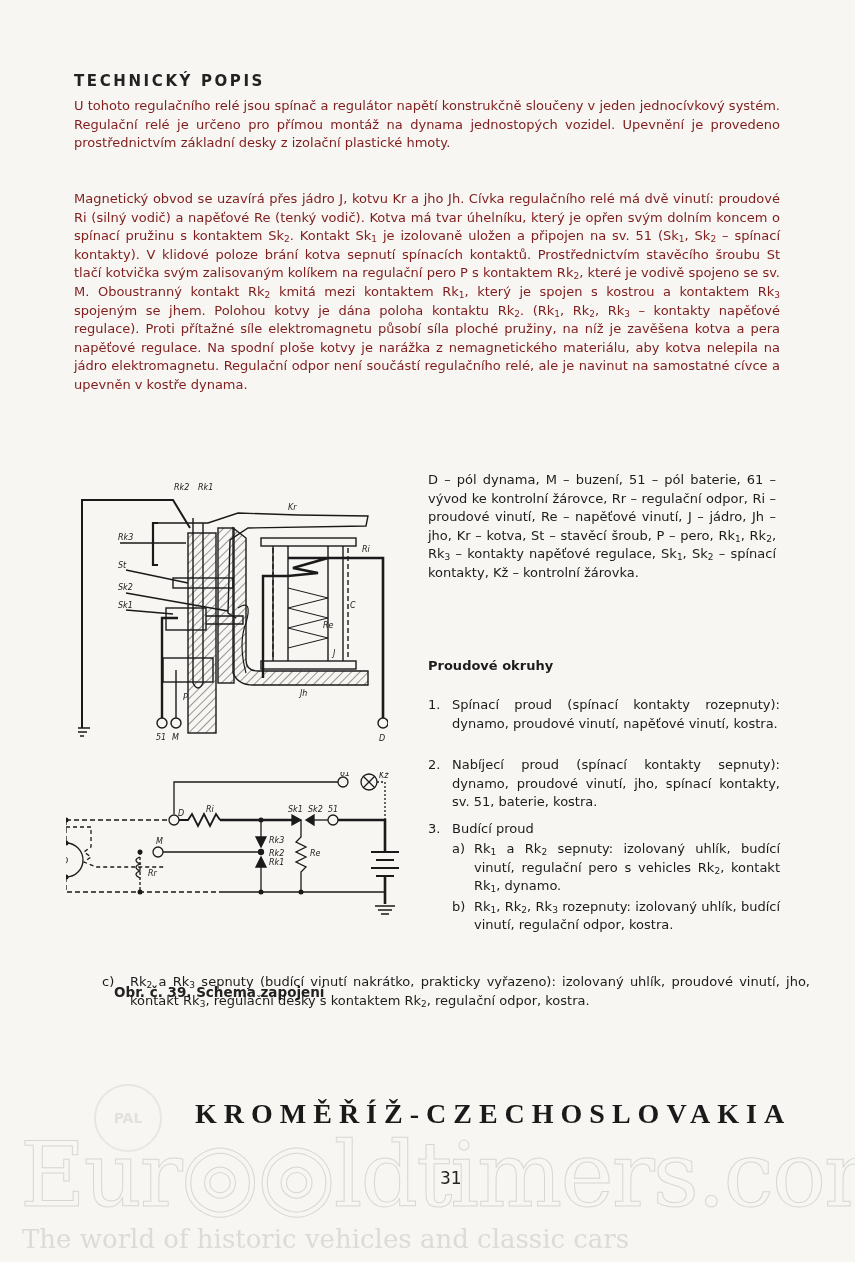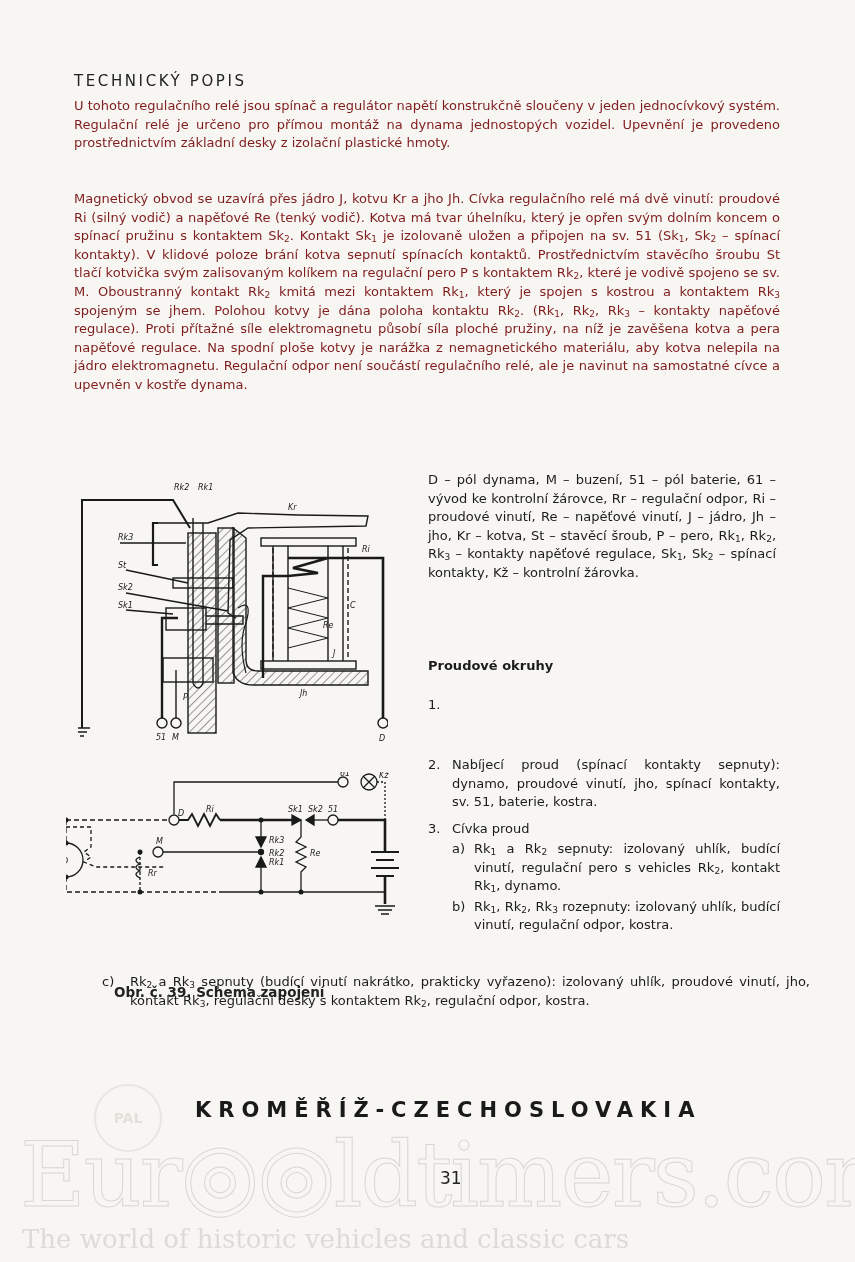--- a/index.html
+++ b/index.html
@@ -4,21 +4,21 @@
 <style>
   html, body { margin: 0; padding: 0; }
   body {
     width: 855px; height: 1262px; overflow: hidden;
     background: #f7f6f3; position: relative;
     font-family: "DejaVu Sans", sans-serif; color: #1c1c1c;
   }
   .page { position: absolute; left: 0; top: 0; width: 855px; height: 1262px; }
   .heading {
     position: absolute; left: 74px; top: 72px;
-    font-size: 15px; letter-spacing: 2.6px; color: #222;
+    font-size: 15px; letter-spacing: 2.6px; color: #222; font-weight: bold;
   }
   .para {
     position: absolute; left: 74px; width: 706px;
     font-size: 13px; line-height: 18.6px; text-align: justify; color: #7f1d1d;
   }
   .p1 { top: 97px; }
   .p2 { top: 190px; }
   sub { font-size: 9px; vertical-align: -2px; line-height: 0; }
   .legend {
     position: absolute; left: 428px; top: 471px; width: 348px;
@@ -42,21 +42,21 @@
     font-size: 13px; line-height: 18.6px; padding-left: 28px; text-align: justify;
   }
   .subc .num { position: absolute; left: 0; top: 0; }
   .caption {
     position: absolute; left: 114px; top: 984px; font-size: 13.5px; font-weight: bold; color: #222;
   }
   .fig1 { position: absolute; left: 78px; top: 478px; }
   .fig2 { position: absolute; left: 66px; top: 772px; }
   .footer-city {
     position: absolute; left: 195px; top: 1098px;
-    font-size: 21px; font-weight: bold; letter-spacing: 7px; color: #1a1a1a;
+    font-size: 28px; font-weight: bold; letter-spacing: 7px; color: #1a1a1a; font-family: Liberation Serif, serif;
   }
   .page-num { position: absolute; left: 440px; top: 1168px; font-size: 17px; color: #222; }
   .logo-stamp {
     position: absolute; left: 94px; top: 1084px; width: 64px; height: 64px;
     border-radius: 50%; border: 2px solid #e8e6e2; color: #e3e1dc;
     font-size: 14px; font-weight: bold; text-align: center; line-height: 64px;
   }
   .watermark {
     position: absolute; left: 20px; top: 1130px; width: 830px;
     font-family: "DejaVu Serif", serif; font-size: 90px; line-height: 90px;
@@ -225,27 +225,27 @@
     </g>
   </svg>
 
   <div class="caption">Obr. č. 39. Schema zapojení</div>
 
   <div class="legend"><span>D – pól dynama, M – buzení, 51 – pól baterie, 61 – vývod ke kontrolní žárovce, Rr – regulační odpor, Ri – proudové vinutí, Re – napěťové vinutí, J – jádro, Jh – jho, Kr – kotva, St – stavěcí šroub, P – pero, Rk</span><sub>1</sub><span>, Rk</span><sub>2</sub><span>, Rk</span><sub>3</sub><span> – kontakty napěťové regulace, Sk</span><sub>1</sub><span>, Sk</span><sub>2</sub><span> – spínací kontakty, Kž – kontrolní žárovka.</span></div>
 
   <div class="subhead">Proudové okruhy</div>
 
   <div class="list l1">
-    <div class="li"><span class="num">1.</span></div>
+    <div class="li"><span class="num">1.</span><span>Spínací proud (spínací kontakty rozepnuty): dynamo, proudové vinutí, napěťové vinutí, kostra.</span></div>
   </div>
   <div class="list l2">
     <div class="li"><span class="num">2.</span><span>Nabíjecí proud (spínací kontakty sepnuty): dynamo, proudové vinutí, jho, spínací kontakty, sv. 51, baterie, kostra.</span></div>
   </div>
   <div class="list l3">
-    <div class="li"><span class="num">3.</span><span>Cívka proud</span></div>
+    <div class="li"><span class="num">3.</span><span>Budící proud</span></div>
   </div>
 
   <div class="l3sub">
     <div class="subli"><span class="num">a)</span><span>Rk</span><sub>1</sub><span> a Rk</span><sub>2</sub><span> sepnuty: izolovaný uhlík, budící vinutí, regulační pero s vehicles Rk</span><sub>2</sub><span>, kontakt Rk</span><sub>1</sub><span>, dynamo.</span></div>
     <div class="subli"><span class="num">b)</span><span>Rk</span><sub>1</sub><span>, Rk</span><sub>2</sub><span>, Rk</span><sub>3</sub><span> rozepnuty: izolovaný uhlík, budící vinutí, regulační odpor, kostra.</span></div>
   </div>
 
   <div class="subc"><span class="num">c)</span><span>Rk</span><sub>2</sub><span> a Rk</span><sub>3</sub><span> sepnuty (budící vinutí nakrátko, prakticky vyřazeno): izolovaný uhlík, proudové vinutí, jho, kontakt Rk</span><sub>3</sub><span>, regulační desky s kontaktem Rk</span><sub>2</sub><span>, regulační odpor, kostra.</span></div>
 
   <div class="logo-stamp">PAL</div>

